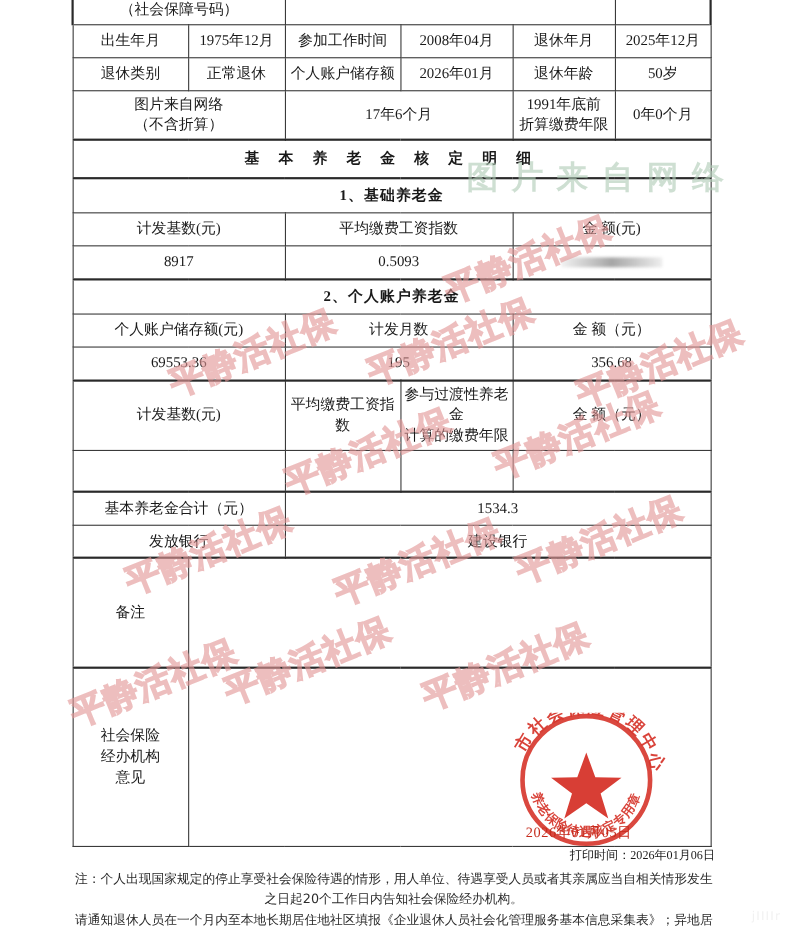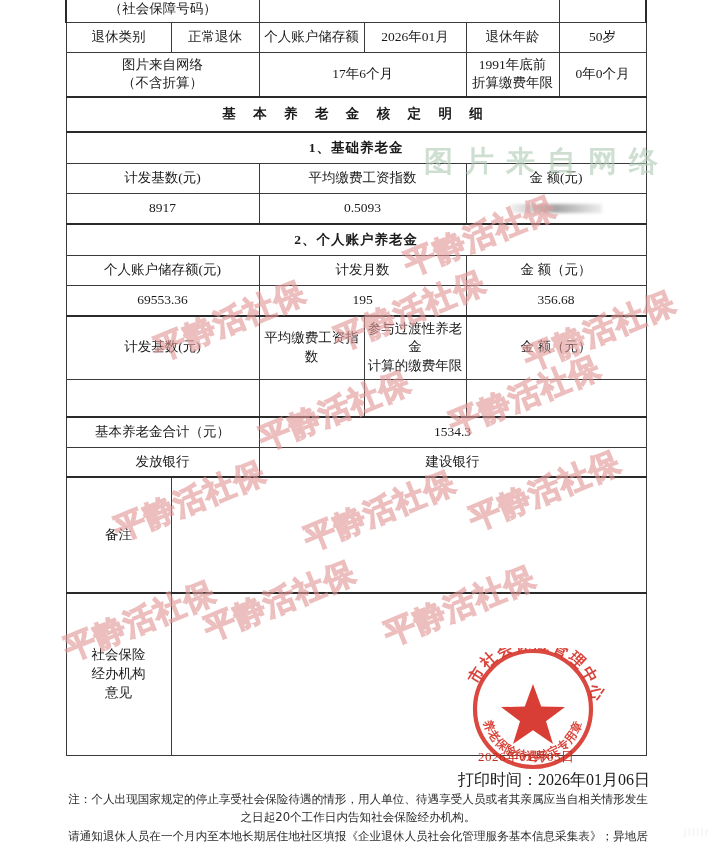--- a/index.html
+++ b/index.html
@@ -96,21 +96,21 @@
   .sec-title{
     font-size:15px;
     font-weight:bold;
     letter-spacing:1px;
     padding:6px 0 !important;
     margin-top:45px;
   }
   .r-tall{height:36px;}
   .r-mid{height:30px;}
   .r-empty{height:38px;}
-  .r-note{height:116px;}
+  .r-note{height:100px;}
   .r-opinion{height:162px;}
   .side-lbl{font-size:13.5px;line-height:1.5;}
 
   .redacted{
     display:inline-block;
     width:92px;height:9px;
     background:linear-gradient(90deg,rgba(205,205,205,.25),rgba(150,150,150,.85),rgba(205,205,205,.35));
     filter:blur(1.6px);
     vertical-align:middle;
   }
@@ -129,21 +129,21 @@
     font-size:13px;
     color:#c42b1c;
     letter-spacing:.5px;
     z-index:9;
   }
 
   
   .print-time{
     position:absolute;
     right:64px;top:770px;
-    font-size:16px;
+    font-size:11px;
     z-index:4;
   }
   .notes{
     position:absolute;
     left:58px;top:790px;
     width:600px;
     font-size:11.6px;
     line-height:1.58;
     font-family:"DejaVu Sans","Liberation Sans",sans-serif;
     color:#2b2b2b;
@@ -185,20 +185,28 @@
       <col style="width:87px">
     </colgroup>
 
     <tbody>
         <tr class="hdr-partial">
       <td class="l" colspan="2">（社会保障号码）</td>
       <td colspan="3"></td>
       <td class="r"></td>
     </tr>
 
+    <tr class="r-mid outer-top">
+      <td>出生年月</td>
+      <td>1975年12月</td>
+      <td>参加工作时间</td>
+      <td>2008年04月</td>
+      <td>退休年月</td>
+      <td>2025年12月</td>
+    </tr>
 
     <tr class="r-mid">
       <td>退休类别</td>
       <td>正常退休</td>
       <td>个人账户储存额</td>
       <td>2026年01月</td>
       <td>退休年龄</td>
       <td>50岁</td>
     </tr>
 

